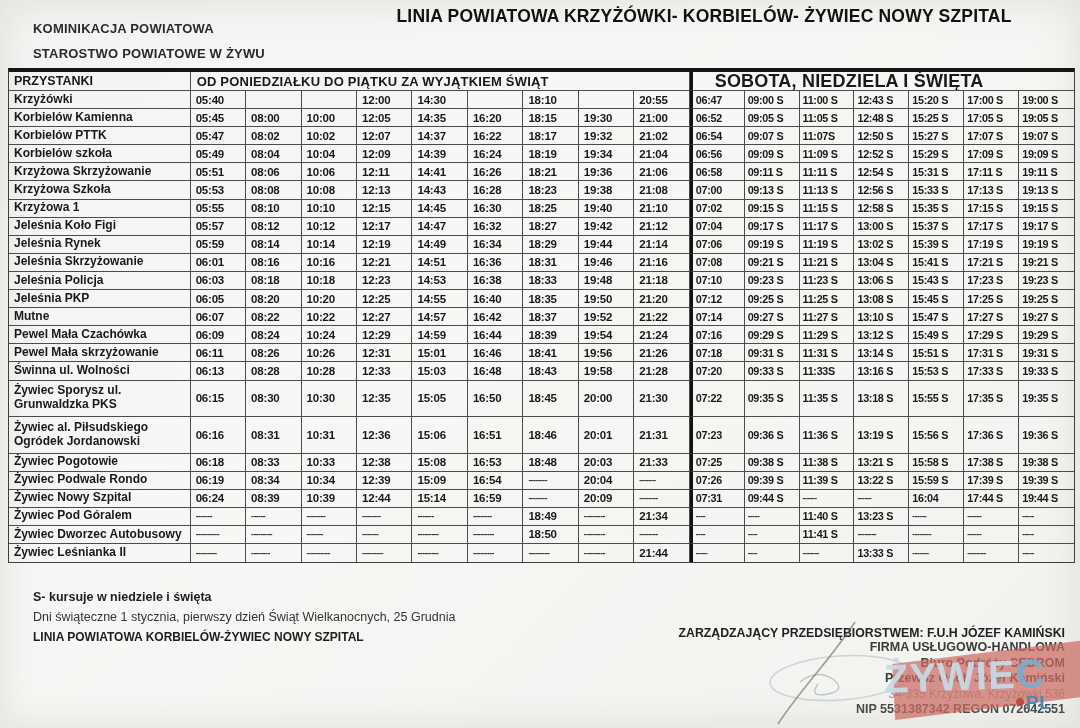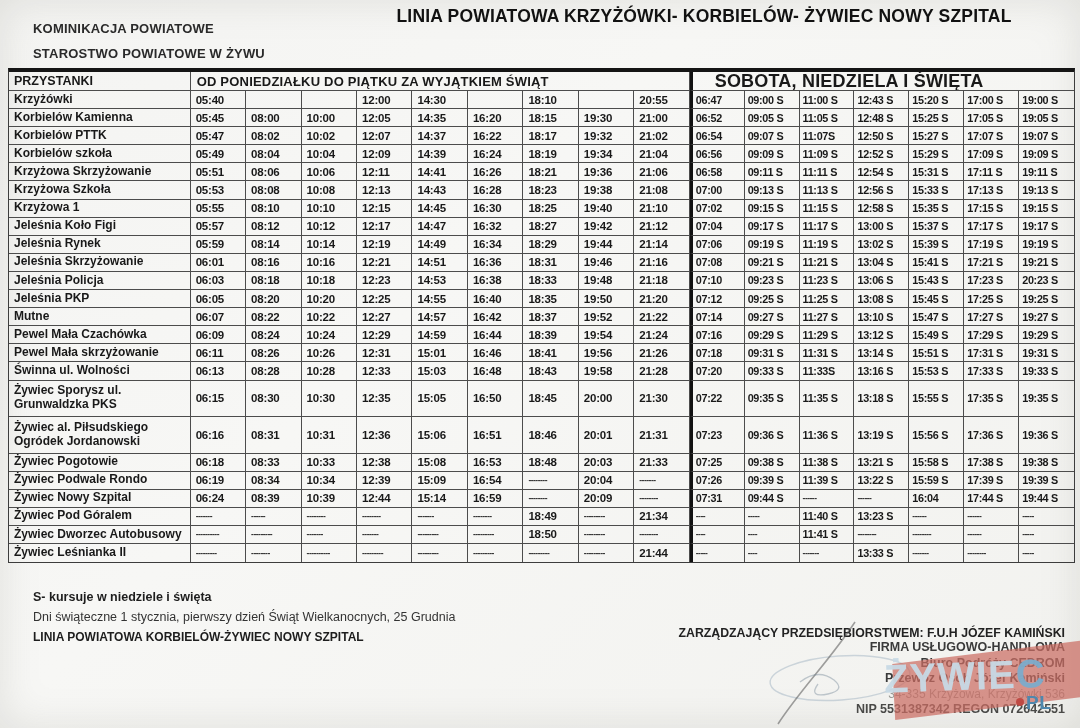--- a/index.html
+++ b/index.html
@@ -94,21 +94,21 @@
     background:#bf4a44;margin-right:2px;vertical-align:middle;margin-bottom:3px;
   }
   .scribbles{position:absolute;left:680px;top:620px;z-index:4;}
 </style>
 </head>
 <body>
 
 <div id="page">
 
   <div class="org">
-    <div>KOMINIKACJA POWIATOWE</div>
+    <div>KOMINIKACJA POWIATOWA</div>
     <div>STAROSTWO POWIATOWE W ŻYWU</div>
   </div>
 
   <div class="title">LINIA POWIATOWA KRZYŻÓWKI- KORBIELÓW- ŻYWIEC NOWY SZPITAL</div>
 
   <div id="timetable">
     <div class="row header-row">
       <div class="cell hdr-stops">PRZYSTANKI</div>
       <div class="cell hdr-wd">OD PONIEDZIAŁKU DO PIĄTKU ZA WYJĄTKIEM ŚWIĄT</div>
       <div class="cell hdr-we sep">SOBOTA, NIEDZIELA I ŚWIĘTA</div>
@@ -314,21 +314,21 @@
           <div class="cell wd time">16:38</div>
           <div class="cell wd time">18:33</div>
           <div class="cell wd time">19:48</div>
           <div class="cell wd time">21:18</div>
           <div class="cell we time sep">07:10</div>
           <div class="cell we time">09:23 S</div>
           <div class="cell we time">11:23 S</div>
           <div class="cell we time">13:06 S</div>
           <div class="cell we time">15:43 S</div>
           <div class="cell we time">17:23 S</div>
-          <div class="cell we time">20:23 S</div>
+          <div class="cell we time">19:23 S</div>
         </div>
         <div class="row">
           <div class="cell stop">Jeleśnia PKP</div>
           <div class="cell wd time">06:05</div>
           <div class="cell wd time">08:20</div>
           <div class="cell wd time">10:20</div>
           <div class="cell wd time">12:25</div>
           <div class="cell wd time">14:55</div>
           <div class="cell wd time">16:40</div>
           <div class="cell wd time">18:35</div>

